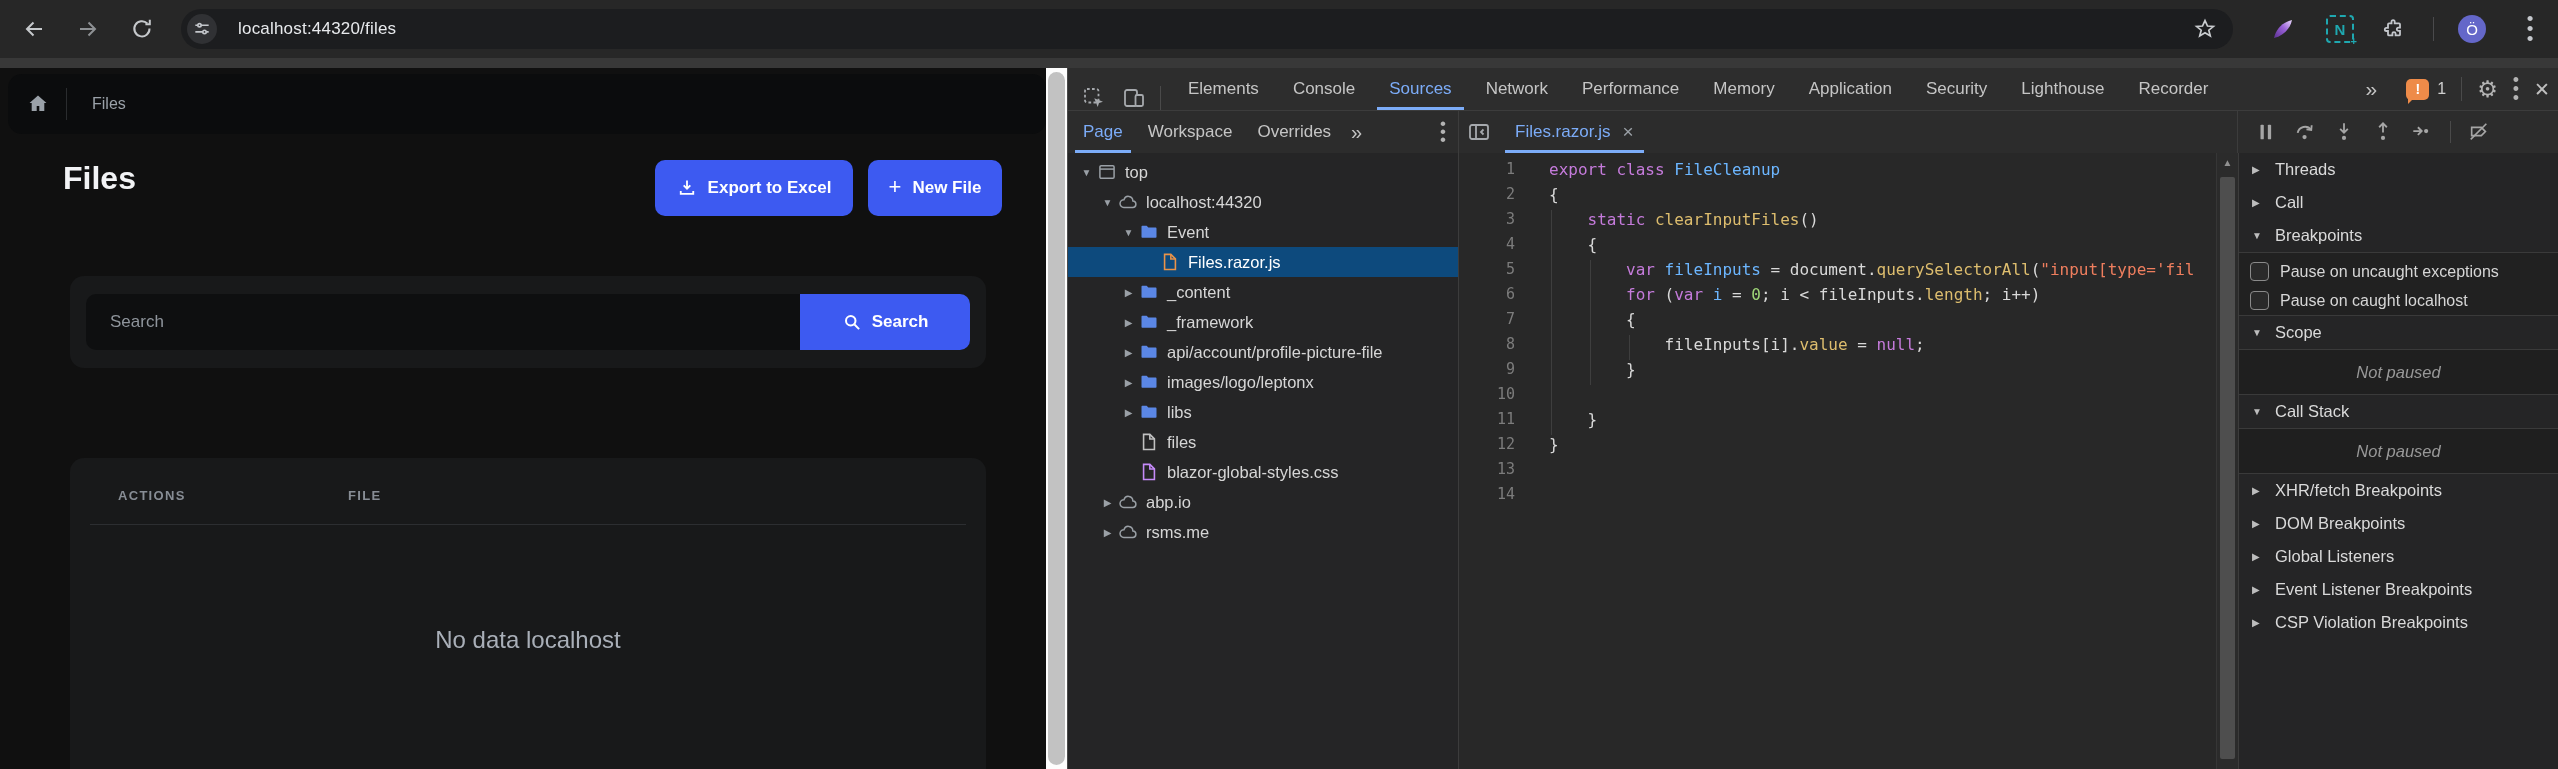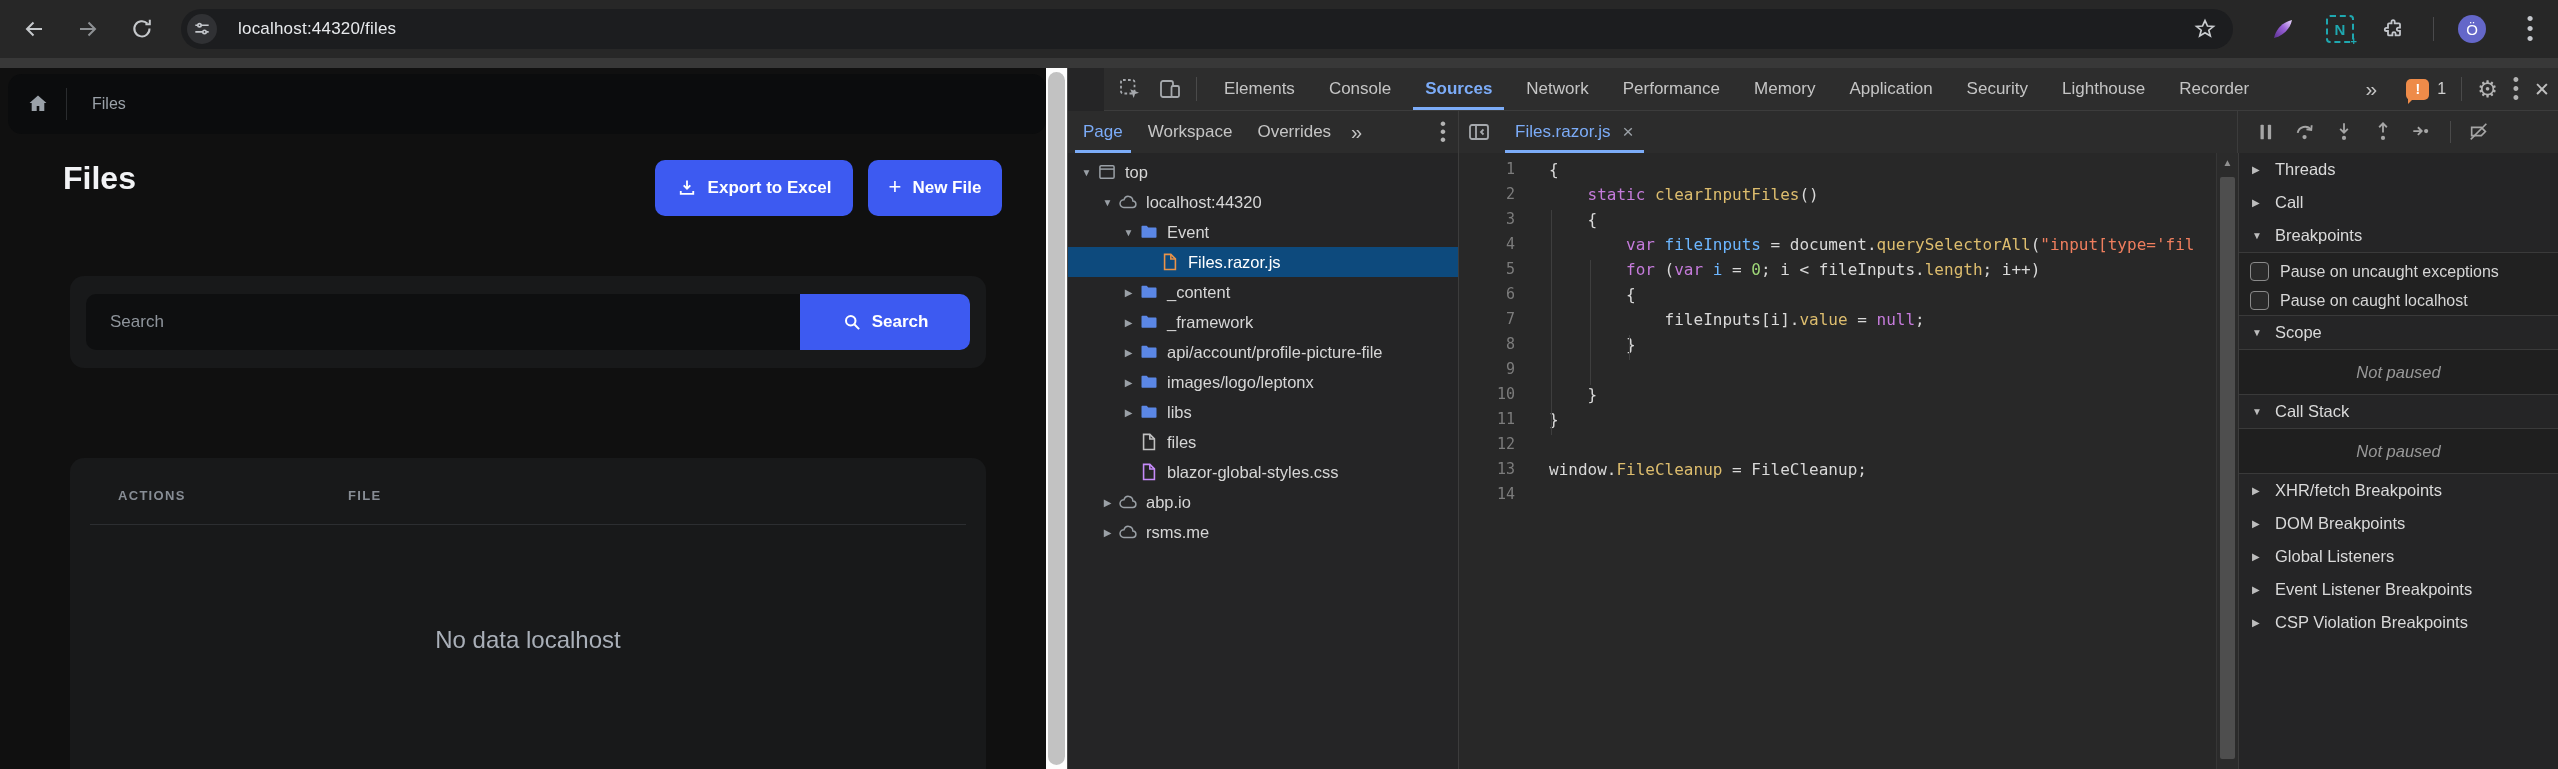--- a/index.html
+++ b/index.html
@@ -43,27 +43,27 @@
   .table-card{position:absolute;left:70px;top:390px;width:916px;height:330px;background:#18191a;border-radius:14px 14px 0 0;}
   .th{position:absolute;top:30px;font-size:13px;letter-spacing:1.3px;color:#878d95;font-weight:600;}
   .th-actions{left:48px}.th-file{left:278px}
   .t-div{position:absolute;left:20px;right:20px;top:66px;height:1px;background:#2c2e31;}
   .empty-text{position:absolute;left:0;right:0;top:168px;text-align:center;font-size:24px;color:#a9afb8;}
   .page-scroll{position:absolute;left:1046px;top:68px;width:21px;height:701px;background:#fdfdfd;}
   .page-thumb{position:absolute;left:2px;right:2px;top:4px;bottom:4px;background:#c2c2c2;border-radius:9px;}
 
   
   .devtools{position:absolute;left:1067px;top:68px;width:1490px;height:701px;background:#252526;border-left:1px solid #494949;}
-  .dt-tabbar{position:relative;height:42px;background:#2d2d2d;border-bottom:1px solid #3c3c3c;display:flex;align-items:center;margin-left:36px;}
+  .dt-tabbar{position:relative;height:42px;background:#2d2d2d;border-bottom:1px solid #3c3c3c;display:flex;align-items:flex-end;}
   .ti{width:24px;height:24px;color:#a6a9ad;flex:none;}
   .ti-inspect{margin-left:14px}.ti-device{margin-left:16px}
   .v-sep{width:1px;height:24px;background:#4a4a4a;margin:0 10px 0 14px;flex:none;}
   .dt-tabs{display:flex;height:100%;}
   .dt-tab{padding:0 17px;display:flex;align-items:center;font-size:17px;color:#c5c5c5;position:relative;white-space:nowrap;}
-  .dt-tab.sel{color:var(--devtools_accent);font-weight:bold;}
+  .dt-tab.sel{color:var(--devtools_accent);}
   .dt-tab.sel::after{content:"";position:absolute;left:5px;right:5px;bottom:0;height:3px;background:var(--devtools_accent);}
   .dt-right{position:absolute;right:8px;top:0;height:100%;display:flex;align-items:center;gap:15px;}
   .more-chev{font-size:21px;color:#c5c5c5;margin-right:14px;}
   .issues{display:flex;align-items:center;gap:8px;}
   .issue-badge{width:23px;height:21px;background:var(--issues_orange);border-radius:5px;color:#fff;font-weight:bold;font-size:14px;display:flex;align-items:center;justify-content:center;position:relative;}
   .issue-badge::after{content:"";position:absolute;left:2px;bottom:-4px;border:4px solid transparent;border-top-color:var(--issues_orange);border-left-color:var(--issues_orange);}
   .issue-count{font-size:16px;color:#cfcfcf;}
   .gear{font-size:23px;color:#b3b3b3;font-family:"DejaVu Sans",sans-serif;}
   .dt-dots{font-size:18px;color:#b3b3b3;line-height:9px;text-align:center;}
   .dt-close{font-size:19px;color:#c0c0c0;}
@@ -495,33 +495,33 @@
             <div class="gut-num">10</div>
             <div class="gut-num">11</div>
             <div class="gut-num">12</div>
             <div class="gut-num">13</div>
             <div class="gut-num">14</div>
           </div>
         <div class="codewrap">
           <div class="iguide ig1"></div>
           <div class="iguide ig2"></div>
           <div class="iguide ig3"></div>
+        <div class="code-line"><span class="tk-kw">export</span><span class="tk-pl"> </span><span class="tk-kw">class</span><span class="tk-pl"> </span><span class="tk-id">FileCleanup</span></div>
             <div class="code-line"><span class="tk-pl">{</span></div>
             <div class="code-line"><span class="tk-pl">    </span><span class="tk-kw">static</span><span class="tk-pl"> </span><span class="tk-fn">clearInputFiles</span><span class="tk-pl">()</span></div>
             <div class="code-line"><span class="tk-pl">    {</span></div>
             <div class="code-line"><span class="tk-pl">        </span><span class="tk-kw">var</span><span class="tk-pl"> </span><span class="tk-id">fileInputs</span><span class="tk-pl"> = document.</span><span class="tk-fn">querySelectorAll</span><span class="tk-pl">(</span><span class="tk-str">"input[type='fil</span></div>
             <div class="code-line"><span class="tk-pl">        </span><span class="tk-kw">for</span><span class="tk-pl"> (</span><span class="tk-kw">var</span><span class="tk-pl"> </span><span class="tk-id">i</span><span class="tk-pl"> = </span><span class="tk-num">0</span><span class="tk-pl">; i &lt; fileInputs.</span><span class="tk-fn">length</span><span class="tk-pl">; i++)</span></div>
             <div class="code-line"><span class="tk-pl">        {</span></div>
             <div class="code-line"><span class="tk-pl">            fileInputs[i].</span><span class="tk-fn">value</span><span class="tk-pl"> = </span><span class="tk-kw">null</span><span class="tk-pl">;</span></div>
             <div class="code-line"><span class="tk-pl">        }</span></div>
             <div class="code-line"></div>
             <div class="code-line"><span class="tk-pl">    }</span></div>
             <div class="code-line"><span class="tk-pl">}</span></div>
             <div class="code-line"></div>
-            <div class="code-line"><span class="tk-pl">window.</span><span class="tk-fn">FileCleanup</span><span class="tk-pl"> = FileCleanup;</span></div>
           </div>
         <div class="ed-scroll">
           <div class="ed-up">▲</div>
           <div class="ed-thumb"></div>
         </div>
       </div>
       <div class="sidebar">
         <div>
             <div class="sb-header">
               <span class="sb-arrow">▶</span>

